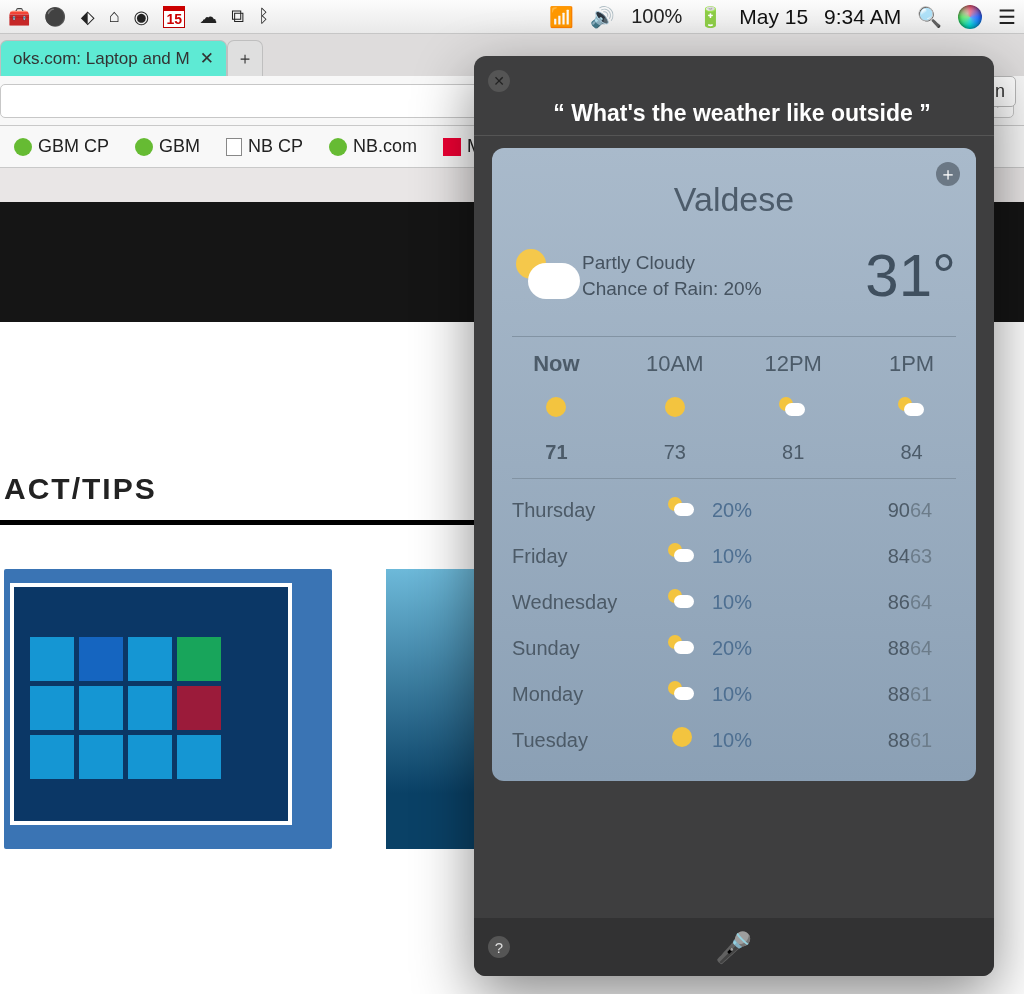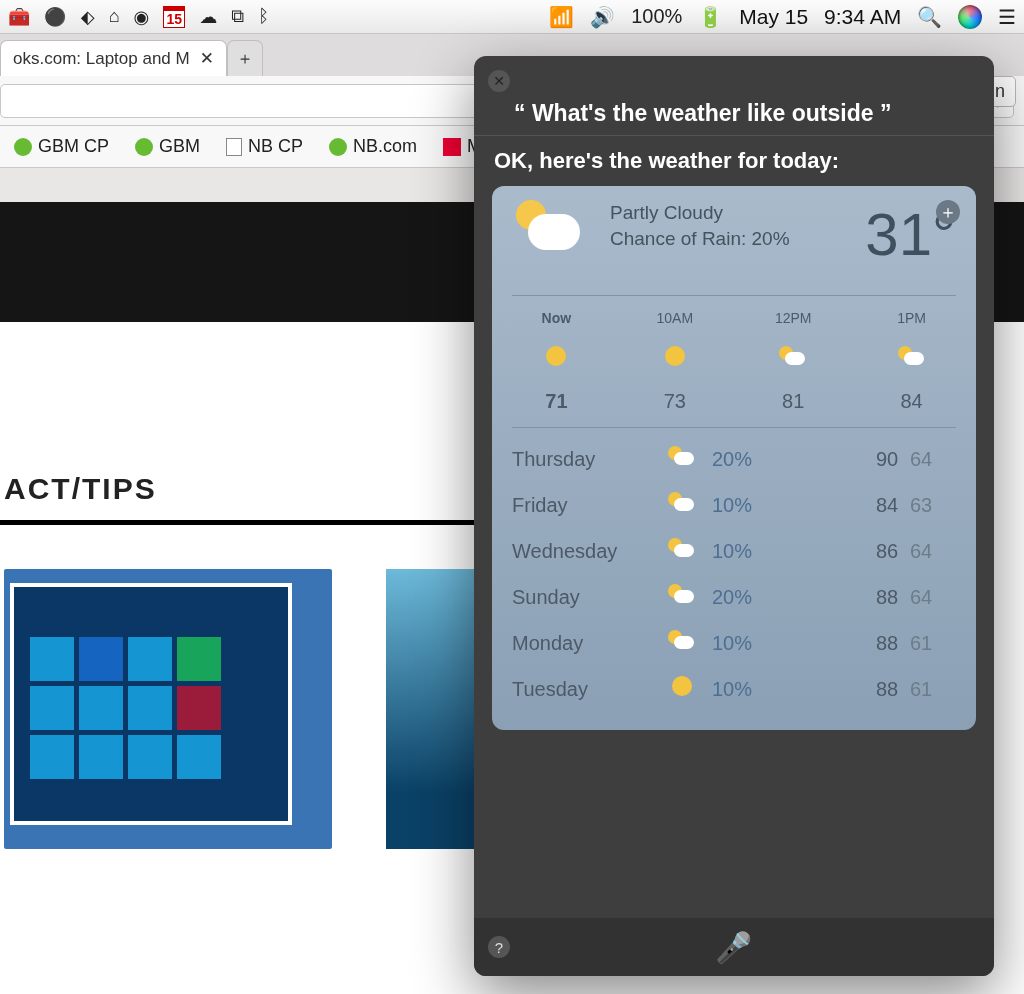--- a/index.html
+++ b/index.html
@@ -42,21 +42,21 @@
   }
 
   
   .browser { position:absolute; top:34px; left:0; right:0; bottom:0; background:#e9e6e6; }
 
   .tab-strip {
     height: 42px; background:#dedcdc; display:flex; align-items:flex-end;
     padding-left:0; gap:0;
   }
   .tab {
-    height: 36px; background:#ffffff; border:1px solid #bfbfbf;
+    height: 36px; background:#5eead4; border:1px solid #bfbfbf;
     border-bottom:none; border-radius:7px 7px 0 0;
     display:flex; align-items:center; gap:10px; padding:0 12px;
     font-size:17px; color:#333; max-width:250px; overflow:hidden;
     white-space:nowrap;
   }
   .tab.ghost { background:#dfdfdf; width:36px; justify-content:center; }
 
   .addr-bar {
     height:50px; background:#f8f8f8; border-bottom:1px solid #c9c9c9;
     display:flex; align-items:center; padding:0 10px 0 0; gap:8px;
@@ -116,59 +116,59 @@
     position:absolute; top:56px; left:474px; width:520px; height:920px;
     background:#3e3e3f; border-radius:12px; box-shadow:0 20px 60px #0007;
     color:#fff; overflow:hidden;
   }
   .siri .close {
     position:absolute; top:14px; left:14px; width:22px; height:22px;
     border-radius:50%; background:#555; color:#222; font-size:14px;
     display:flex; align-items:center; justify-content:center;
   }
   .siri .query {
-    text-align:left; padding: 44px 24px 0 0; font-size:23px; font-weight:600;margin-left:40px;
+    text-align:center; padding: 44px 24px 0 0; font-size:23px; font-weight:600;margin-left:40px;
   }
   .siri .query::before{content:"“ ";} .siri .query::after{content:" ”";}
   .siri .hr{height:1px;background:#555;margin:8px 0 0;}
   .siri .answer{ padding:12px 20px 0; font-size:22px; font-weight:600;}
 
   .card {
     margin:12px 18px 0; background:linear-gradient(#a9bacb,#8ba0b5);
     border-radius:12px; padding:14px 20px 18px; color:#3d4c5a;
     position:relative;
   }
   .card .hdr{ display:flex; align-items:center; gap:10px; color:#54626e; font-size:20px; font-weight:600;}
   .card .hdr .wicon{ width:26px;height:26px;border-radius:6px;background:linear-gradient(#2f8bff,#0a5bd6);
     display:flex;align-items:center;justify-content:center;}
   .card .plus{ position:absolute; top:14px; right:16px; width:24px;height:24px;
     border-radius:50%; background:#6b7885; color:#fff; display:flex;
     align-items:center; justify-content:center; font-size:18px;}
   .card .loc{ text-align:center; font-size:34px; color:#4d5c6b; font-weight:400; margin:18px 0 22px;}
 
-  .now-row{ display:flex; gap:28px;}
+  .now-row{ display:flex; align-items:center; gap:0;}
   .now-row .big-temp{ font-size:60px; font-weight:200; color:#40505f; margin-left:auto;}
   .now-row .desc{ font-size:19px; line-height:1.35; color:#45525f;}
 
   .hourly { display:flex; justify-content:space-between; margin:26px 0 8px; border-top:1px solid #8293a3; border-bottom:1px solid #8293a3; padding:14px 0;}
   .hourly .col{ text-align:center; width:20%; font-size:18px; color:#4c5b69;}
-  .hourly .col .t{font-size:14px;}
+  .hourly .col .t{font-size:22px;}
   .hourly .col.cur .t,.hourly .col.cur .v{font-weight:700;}
   .hourly .col .i{font-size:24px; color:#f2c84b; margin:18px 0;}
   .hourly .col .v{font-size:20px;}
 
   .daily .row{
     display:grid;
     grid-template-columns: 140px 60px 80px 1fr 46px 46px;
     align-items:center; height:46px; font-size:20px; color:#4c5a67;
     border-bottom: none;
   }
   .daily .row .ic{ text-align:center; font-size:22px;}
   .daily .row .pct{ color:#4e6f91;}
-  .daily .row .hi{ text-align:center;}
+  .daily .row .hi{ text-align:right;}
   .daily .row .lo{ text-align:left; color:#6c7c8a;}
 
   .siri .mic-bar{
     position:absolute; left:0; right:0; bottom:0; height:58px;
     background:#323233; display:flex; align-items:center; justify-content:center;
   }
   .siri .mic-bar .help{
     position:absolute; left:14px; width:22px;height:22px;border-radius:50%;
     background:#555; color:#ddd; font-size:15px; display:flex;
     align-items:center; justify-content:center;
@@ -277,25 +277,25 @@
       </div>
       <div class="thumb2"></div>
     </div>
   </div>
 </div>
 
 <div class="siri">
   <div class="close">✕</div>
   <div class="query">What's the weather like outside</div>
   <div class="hr"></div>
-  <div class="answer">OK, here's the weather for today:</div>
 
   <div class="card">
     <div class="plus">＋</div>
 
+    <div class="loc">Valdese</div>
 
     <div class="now-row">
       <span class="big-pc"></span>
       <div class="desc">
         <div>Partly Cloudy</div>
         <div>Chance of Rain: 20%</div>
       </div>
       <div class="big-temp">31°</div>
     </div>
 

